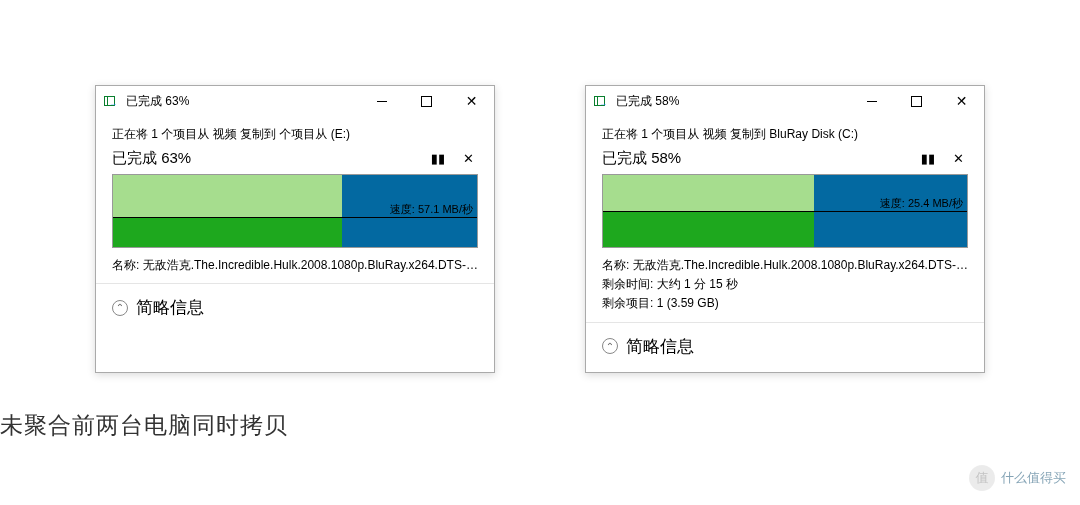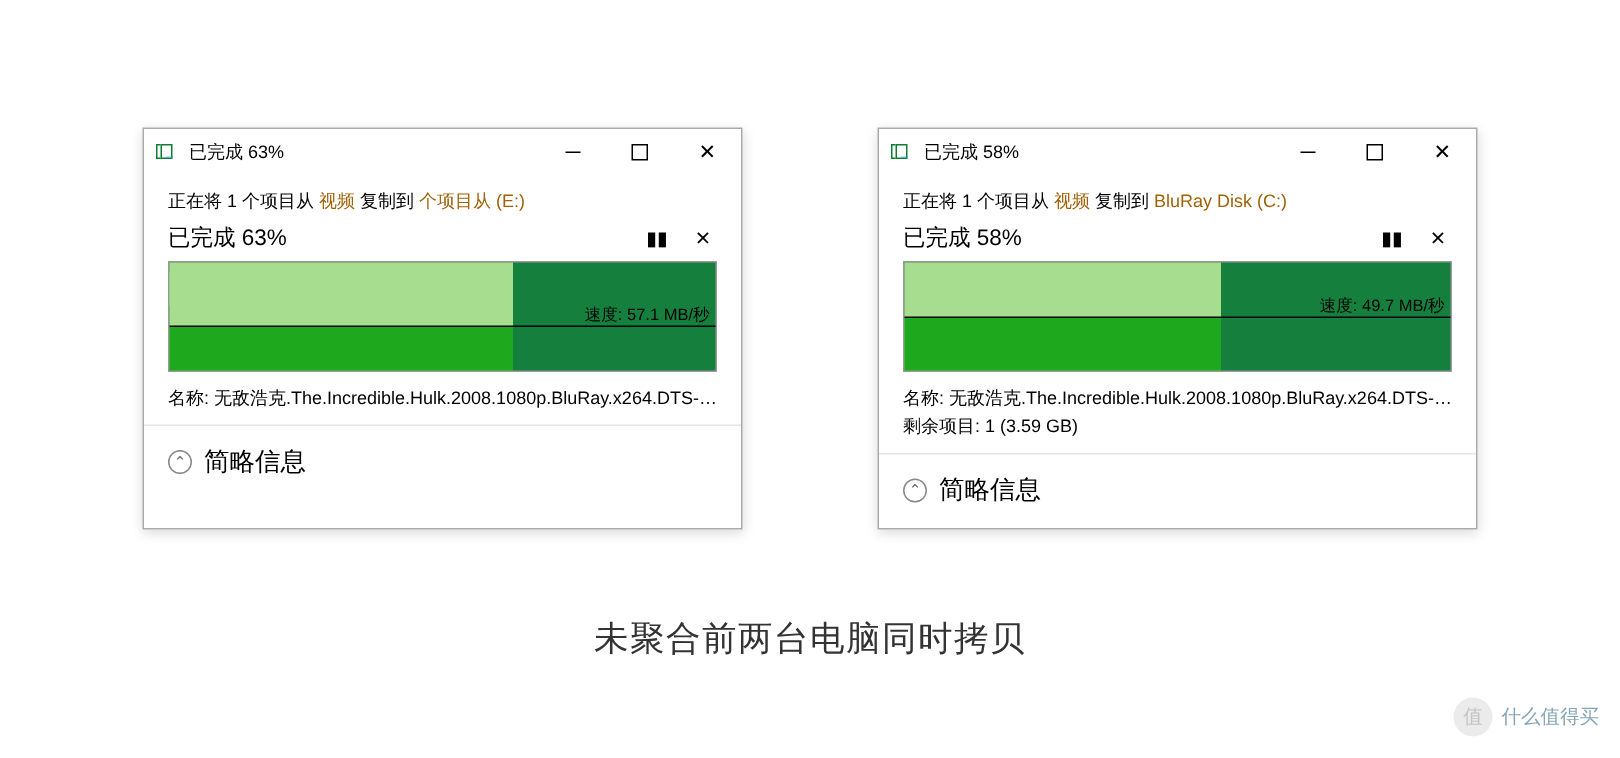--- a/index.html
+++ b/index.html
@@ -13,37 +13,37 @@
   .ticon .sheet.s2{left:3px;top:0}
   .ticon .arr{position:absolute;left:5px;top:3px;color:#1a8cff;font-size:8px;font-weight:bold}
   .ttext{font-size:12px;color:#000;flex:1}
   .wbtns{display:flex}
   .wbtn{width:45px;height:30px;display:flex;align-items:center;justify-content:center;color:#000}
   .wbtn.min::before{content:"";width:10px;height:1px;background:#000}
   .wbtn.max::before{content:"";width:9px;height:9px;border:1px solid #000}
   .wbtn.close{font-size:14px}
   .body{padding:10px 16px 0 16px}
   .desc{font-size:12px;color:#000;margin-bottom:6px}
-  .desc .lnk{color:#a16207}
+  .desc .lnk{color:#000000}
   .prow{display:flex;align-items:center;justify-content:space-between;margin-bottom:6px}
   .ptitle{font-size:15px;color:#000}
   .pctrl{display:flex;gap:18px;font-size:13px;padding-right:4px}
   .chartwrap{position:relative;height:74px;margin-bottom:8px}
-  .chart{position:absolute;left:0;right:0;top:0;bottom:0;border:1px solid #999;background:#15803d}
+  .chart{position:absolute;left:0;right:0;top:0;bottom:0;border:1px solid #999;background:#0369a1}
   .fillLight{position:absolute;top:0;bottom:0;left:0;background:#a6dd8e}
   .fillDark{position:absolute;bottom:0;left:0;background:#1ea81e}
   .speedline{position:absolute;left:0;right:0;height:1px;background:#000}
   .speedlbl{position:absolute;right:4px;font-size:11px;color:#000;background:transparent}
   .meta{font-size:12px;color:#000;line-height:1.6;margin-bottom:8px}
   .meta .row{white-space:nowrap;overflow:hidden;text-overflow:ellipsis}
   .sep{height:1px;background:#e5e5e5;margin:0 -16px}
   .footer{display:flex;align-items:center;gap:8px;padding:12px 0 14px 0}
   .chev{width:16px;height:16px;border:1px solid #888;border-radius:50%;display:flex;align-items:center;justify-content:center;font-size:10px;color:#666}
   .flabel{font-size:17px;color:#000}
-  .caption{position:absolute;left:0;right:0;top:410px;text-align:center;font-size:23px;letter-spacing:1px;color:#333}
+  .caption{position:absolute;left:0;right:0;top:410px;text-align:left;font-size:23px;letter-spacing:1px;color:#333}
   .wm{position:absolute;right:14px;bottom:14px;display:flex;align-items:center;gap:6px;opacity:.5}
   .wm .c{width:26px;height:26px;border-radius:50%;background:#d9d9d9;display:flex;align-items:center;justify-content:center;font-size:13px;color:#888}
   .wm .t{font-size:13px;color:#0c4a6e}
   
   .d1 .fillLight{width:63%}
   .d1 .fillDark{width:63%;height:40%}
   .d1 .speedline{top:58%}
   .d1 .speedlbl{top:calc(58% - 15px)}
   .d1 .spike{position:absolute;left:0;width:10px;background:#a6dd8e;top:8%;bottom:60%}
   
@@ -125,25 +125,26 @@
         <div class="pctrl">
           <span>▮▮</span>
           <span>✕</span>
         </div>
       </div>
       <div class="chartwrap">
         <div class="chart">
           <div class="fillLight"></div>
           <div class="fillDark"></div>
           <div class="speedline"></div>
-          <div class="speedlbl">速度: 49.7 MB/秒</div>
+          <div class="speedlbl">速度: 25.4 MB/秒</div>
         </div>
       </div>
       <div class="meta">
         <div class="row">名称: 无敌浩克.The.Incredible.Hulk.2008.1080p.BluRay.x264.DTS-CN...</div>
+        <div class="row">剩余时间: 大约 1 分 15 秒</div>
         <div class="row">剩余项目: 1 (3.59 GB)</div>
       </div>
       <div class="sep"></div>
       <div class="footer">
         <span class="chev">⌃</span>
         <span class="flabel">简略信息</span>
       </div>
     </div>
   </div>
 </div>

